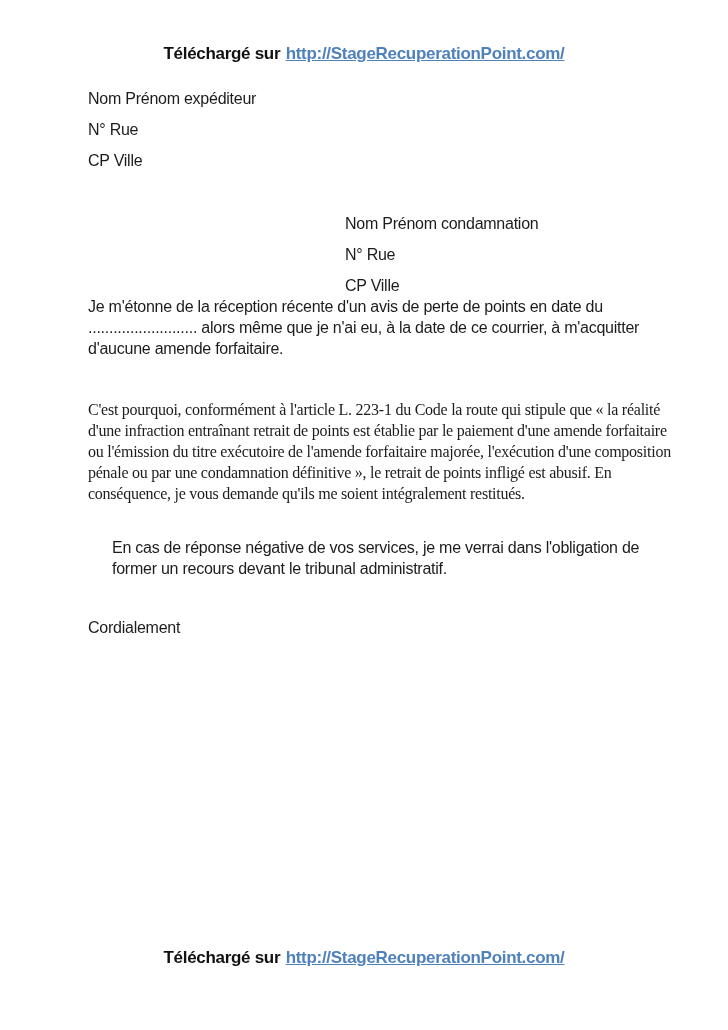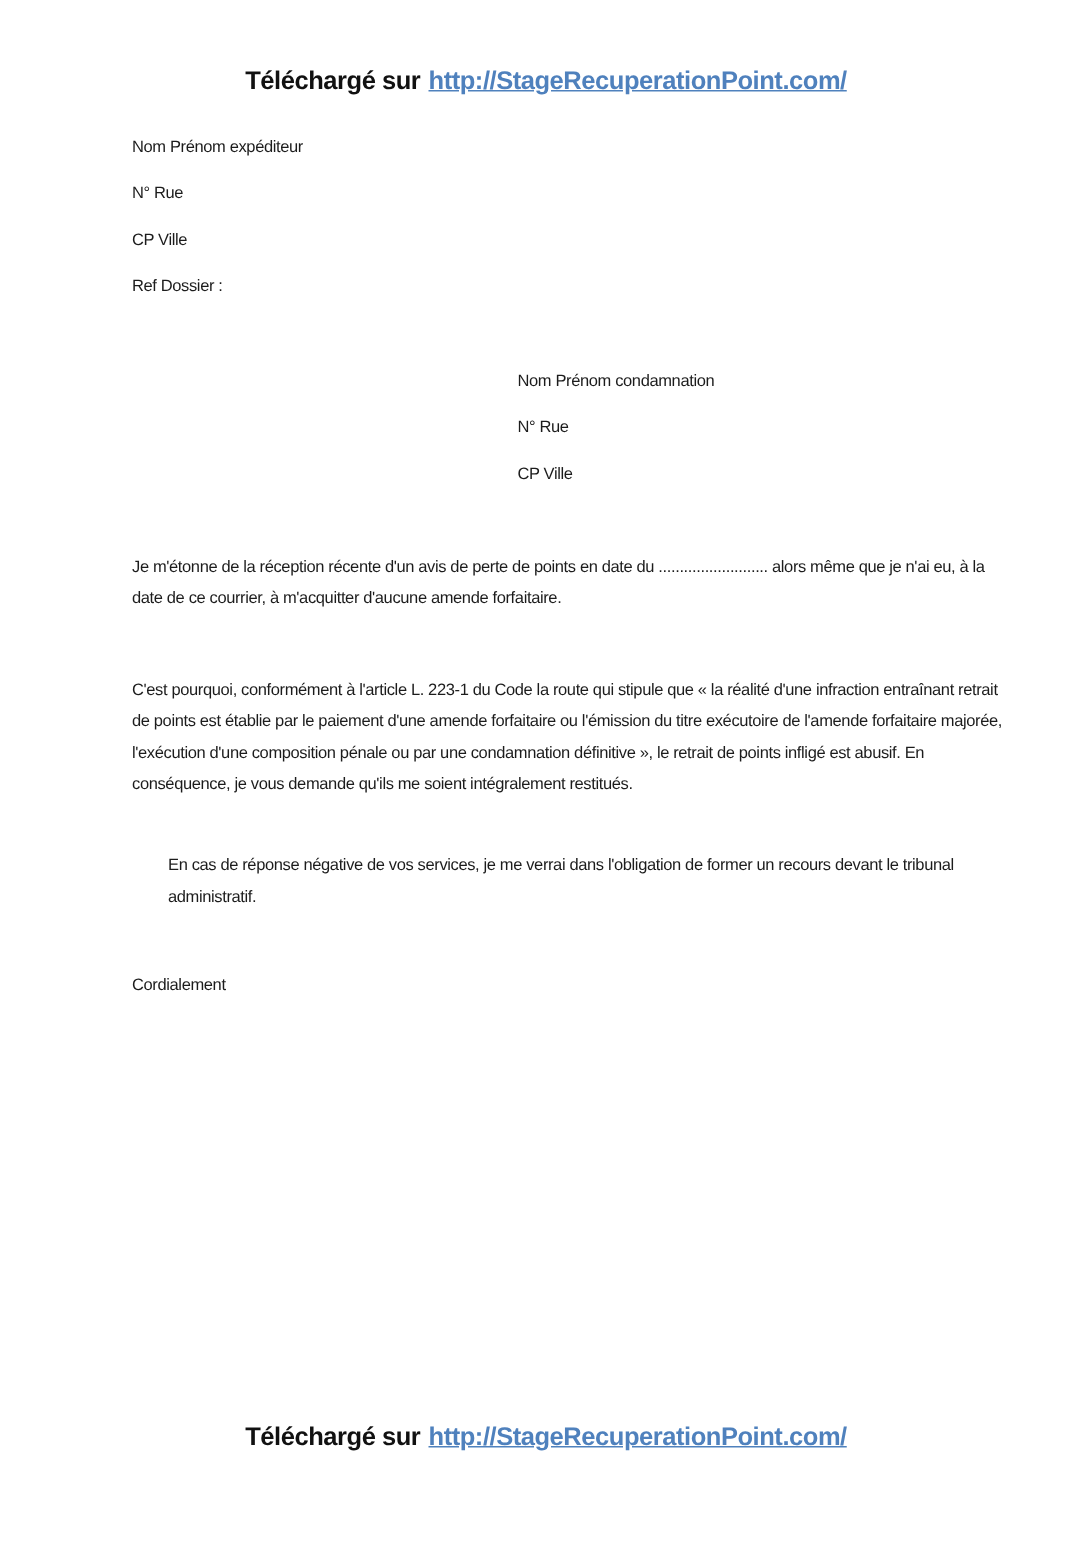--- a/index.html
+++ b/index.html
@@ -30,51 +30,50 @@
   }
   .banner a {
     color: #4f81bd;
     text-decoration: underline;
     margin-left: 0.32em;
     cursor: pointer;
   }
   .content {
     margin-left: 88px;
     width: 585px;
-    font-size: 11px;
+    font-size: 16px;
     line-height: 21px;
     letter-spacing: -0.25px;
   }
   .line { margin: 0 0 10px 0; }
   .block > .line:last-child { margin-bottom: 0; }
   .sender-block { margin-top: 22px; }
   .recipient-block { margin-top: 42px; padding-left: 257px; }
   p { margin: 0; }
   .subject { margin-top: 134px; }
-  .para-1 { margin-top: 41px; }
-  .para-2 { margin-top: 40px; }
+  .para-1 { }
+  .para-2 { margin-top: 40px; font-family: Liberation Serif, serif; }
   .para-3 { margin-top: 33px; margin-left: 24px; }
   .closing { margin-top: 38px; }
 </style>
 </head>
 <body>
 
 <div class="page">
 
   <div class="banner banner-top">
     <span>Téléchargé sur</span><a>http://StageRecuperationPoint.com/</a>
   </div>
 
   <div class="content">
 
     <div class="block sender-block">
       <p class="line">Nom Prénom expéditeur</p>
       <p class="line">N° Rue</p>
       <p class="line">CP Ville</p>
-      <p class="line">Ref Dossier :</p>
     </div>
 
     <div class="block recipient-block">
       <p class="line">Nom Prénom condamnation</p>
       <p class="line">N° Rue</p>
       <p class="line">CP Ville</p>
     </div>
 
 
     <p class="para-1">Je m'étonne de la réception récente d'un avis de perte de points en date du .......................... alors même que je n'ai eu, à la date de ce courrier, à m'acquitter d'aucune amende forfaitaire.</p>

